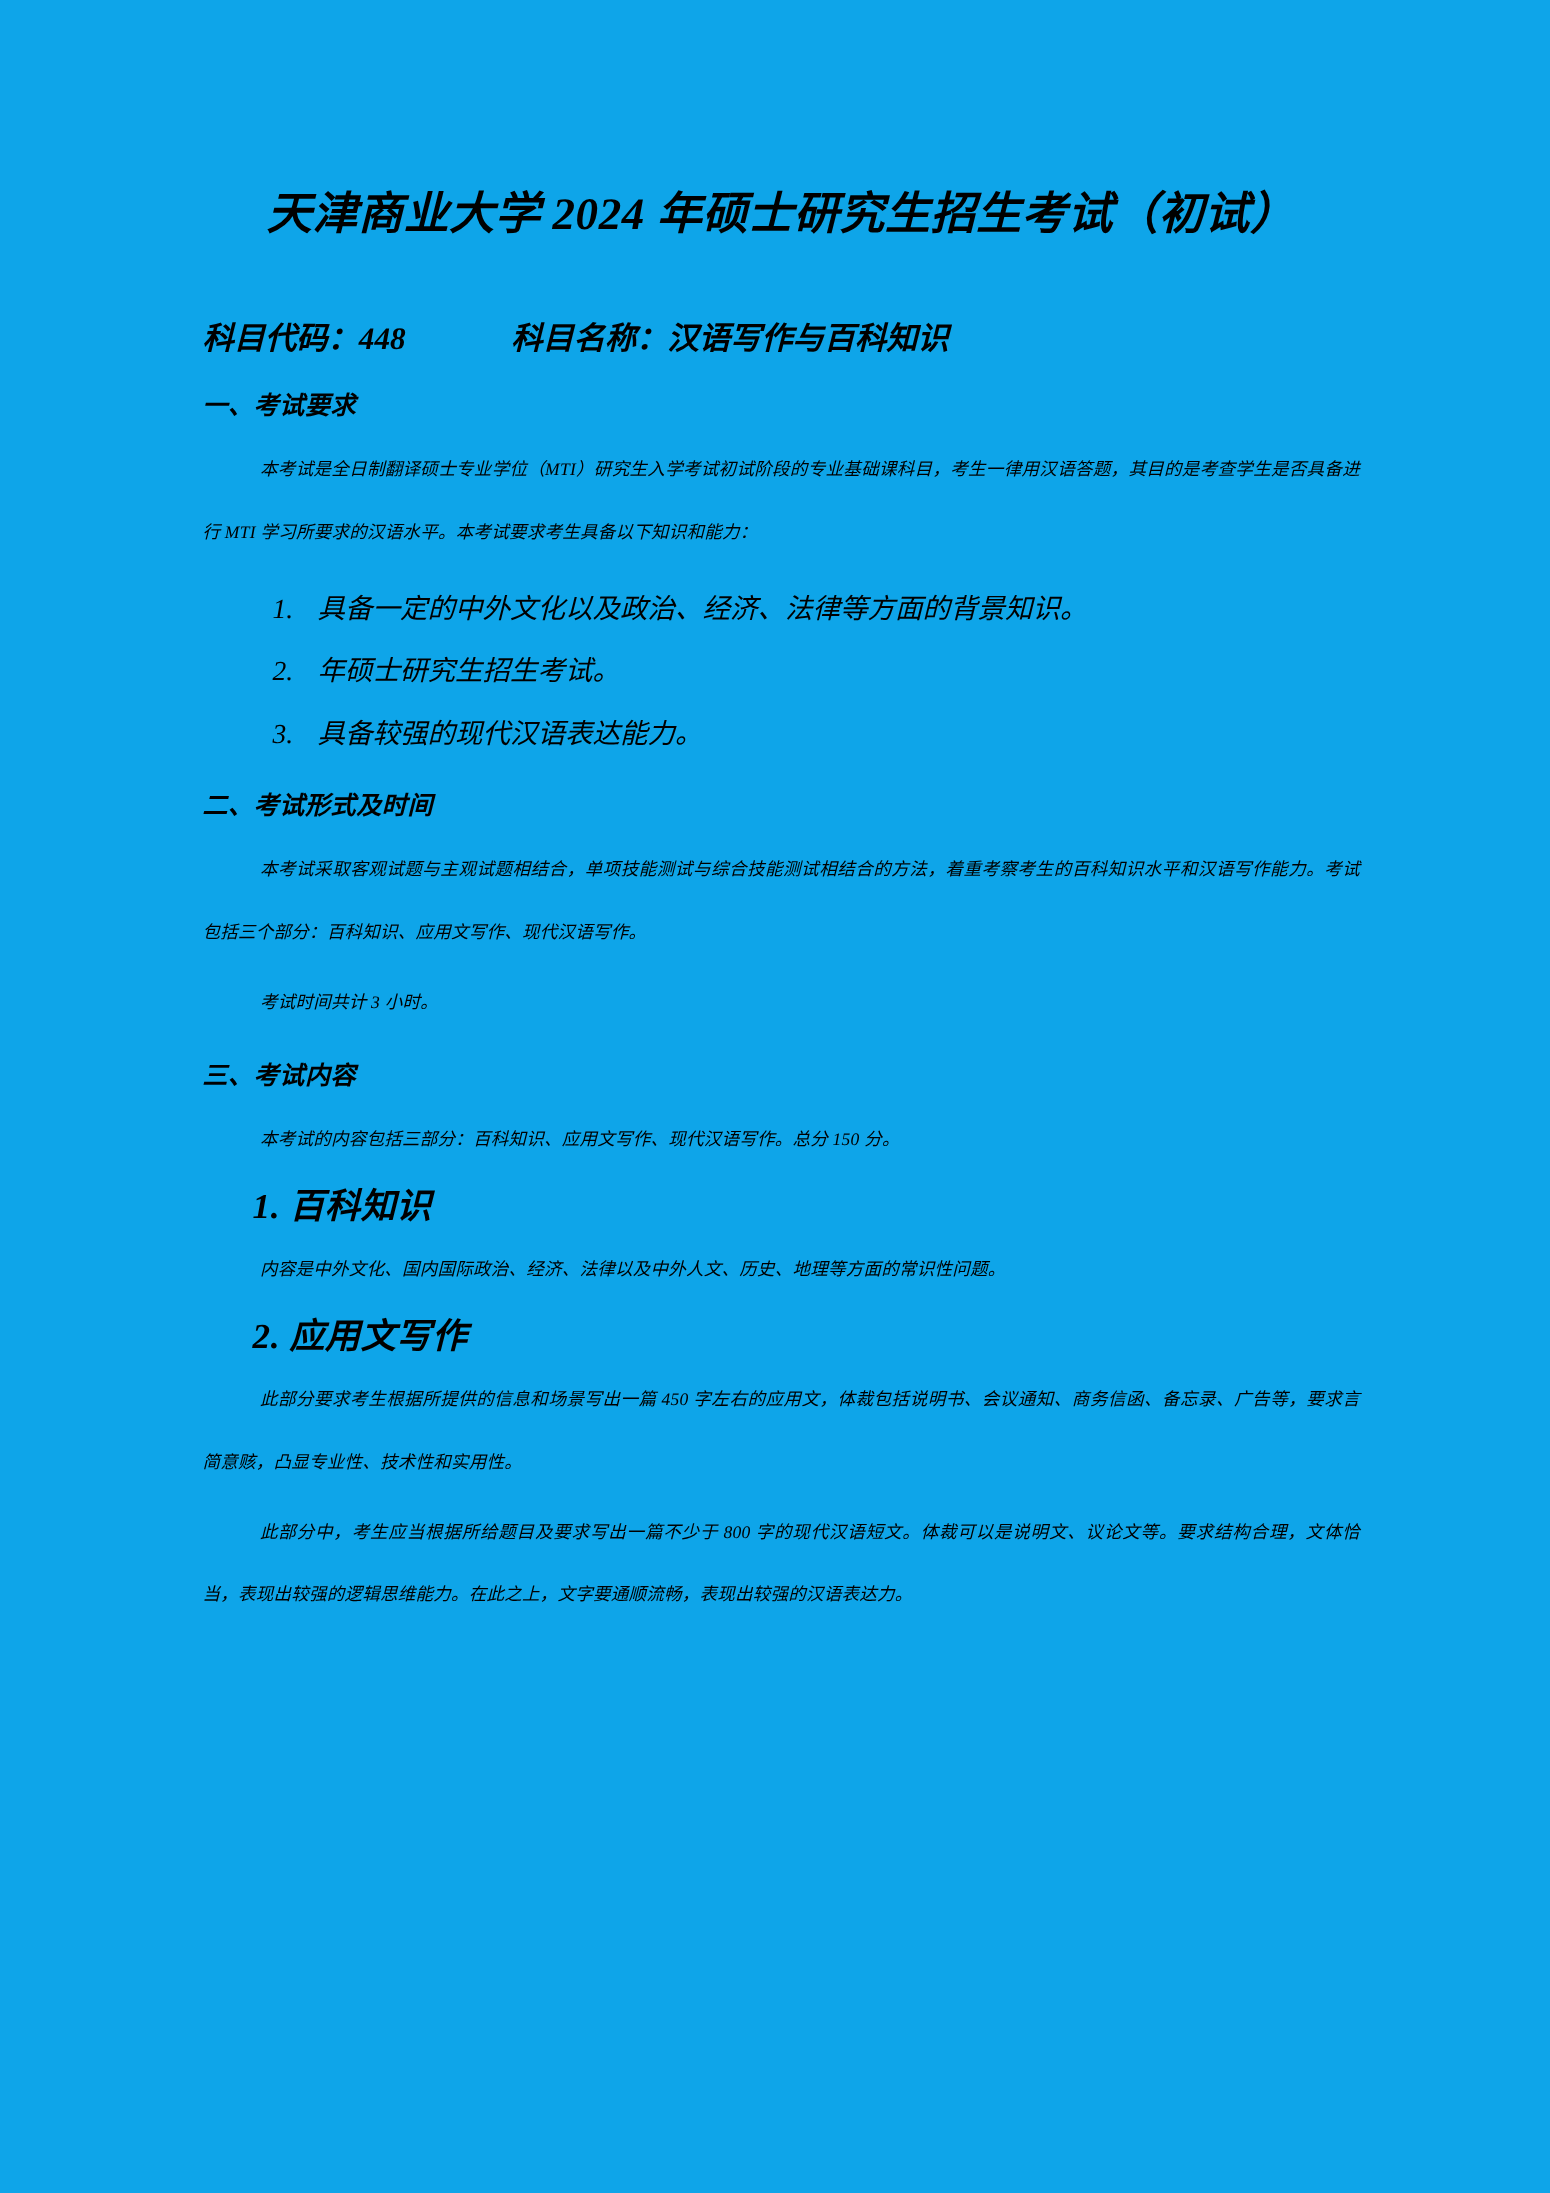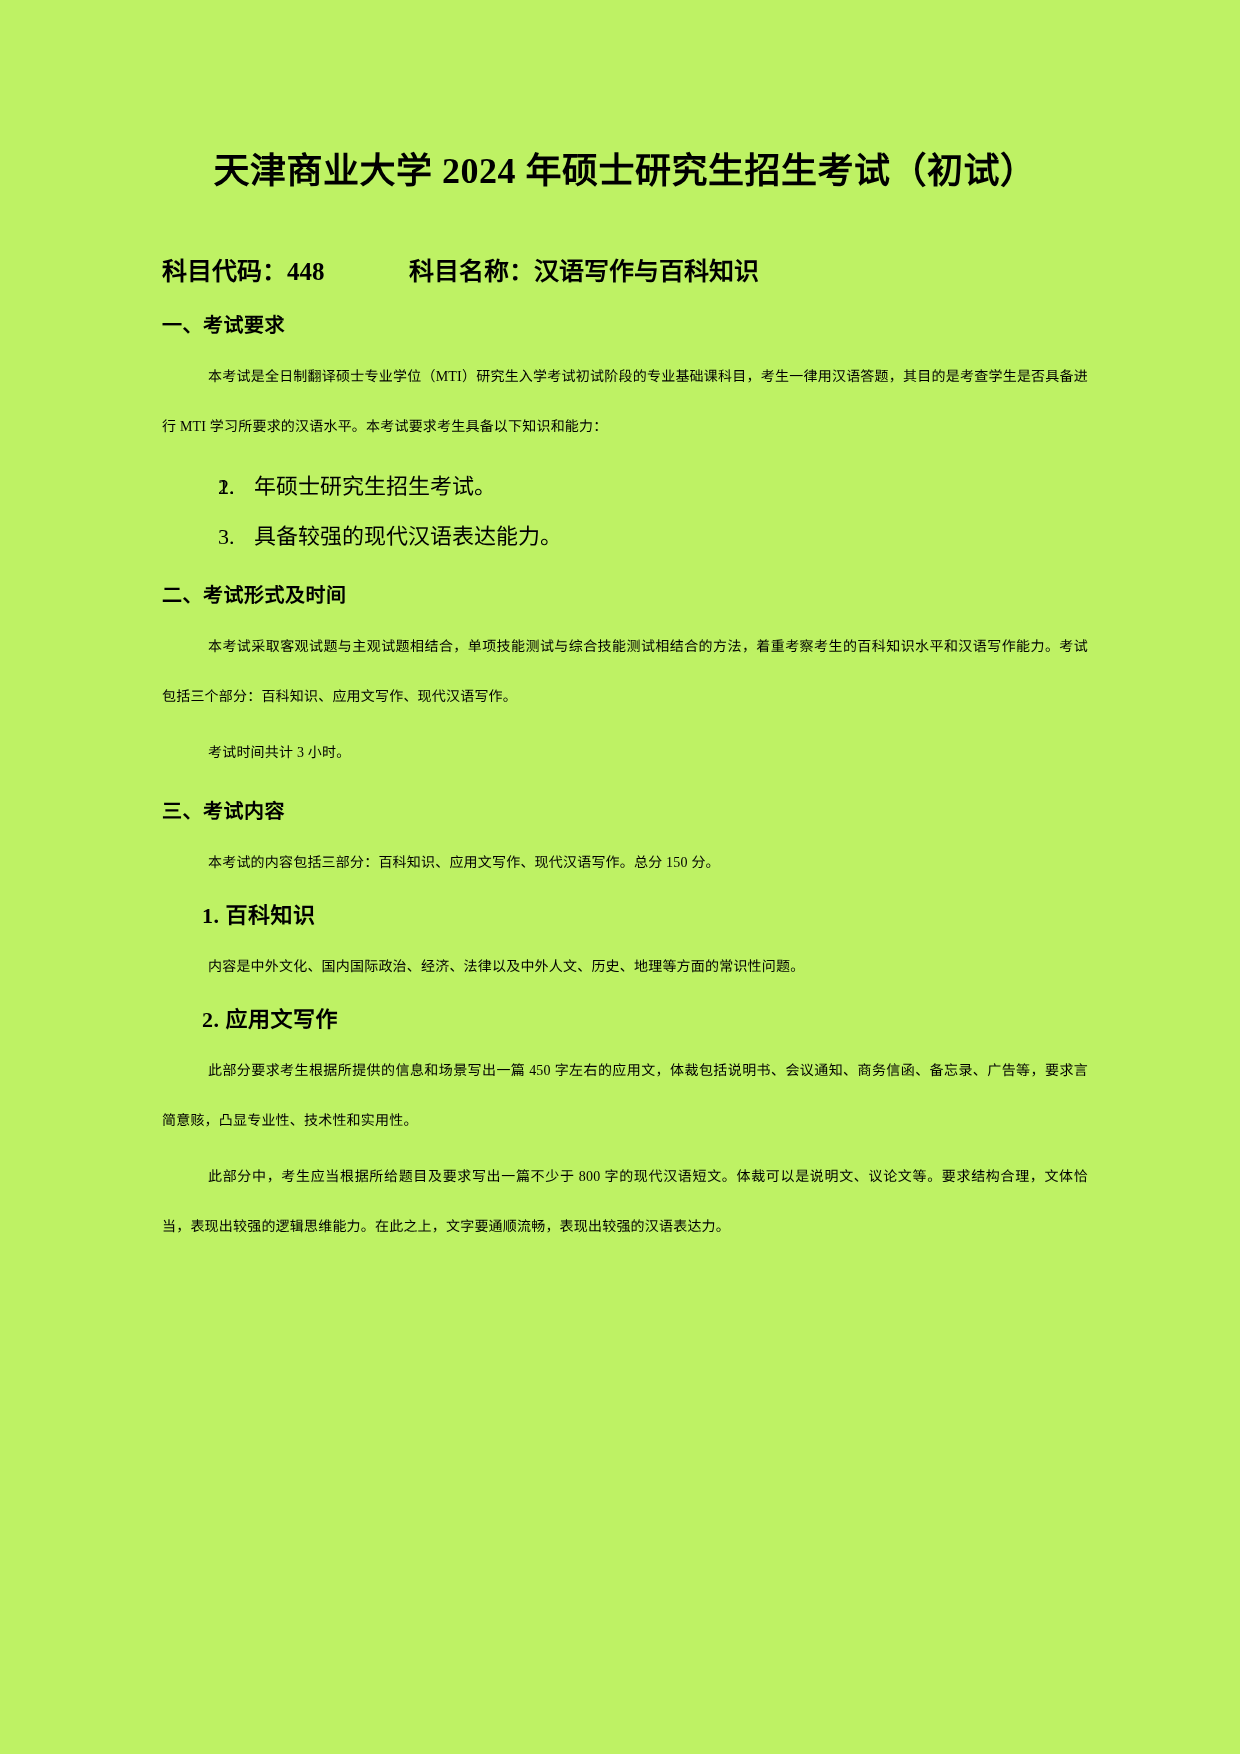--- a/index.html
+++ b/index.html
@@ -11,23 +11,24 @@
   body {
     font-family: "Liberation Serif", "DejaVu Serif", serif;
     color: #000000;
     -webkit-font-smoothing: none;
   }
   .page {
     position: relative;
     width: 1240px;
     height: 1754px;
     margin: 0 auto;
-    background: #bef264;
+    background: #0ea5e9;
     box-sizing: border-box;
     overflow: hidden;
+    font-style: italic;
   }
   .content {
     position: absolute;
     left: 162px;
     top: 140px;
     width: 926px;
   }
 
   
   .doc-title {
@@ -66,21 +67,21 @@
     font-weight: bold;
     font-size: 20px;
     line-height: 42px;
     margin: 12px 0 4px 0;
     letter-spacing: 0.5px;
   }
 
   
   .sub-heading {
     font-weight: bold;
-    font-size: 22px;
+    font-size: 28px;
     line-height: 40px;
     margin: 8px 0 0 0;
     padding-left: 40px;
     letter-spacing: 0.5px;
   }
   .sub-heading.indent-more { padding-left: 48px; }
 
   
   .para {
     font-size: 14px;
@@ -127,20 +128,21 @@
       <span class="gap"></span>
       <span class="name">科目名称：汉语写作与百科知识</span>
     </div>
 
     <h2 class="section-heading">一、考试要求</h2>
     <p class="para">本考试是全日制翻译硕士专业学位（MTI）研究生入学考试初试阶段的专业基础课科目，考生一律用汉语答题，其目的是考查学生是否具备进行 MTI 学习所要求的汉语水平。本考试要求考生具备以下知识和能力：</p>
 
     <ol class="req-list">
       <li>
         <span class="num">1.</span>
+        <span>具备一定的中外文化以及政治、经济、法律等方面的背景知识。</span>
       </li>
       <li>
         <span class="num">2.</span>
         <span>年硕士研究生招生考试。</span>
       </li>
       <li>
         <span class="num">3.</span>
         <span>具备较强的现代汉语表达能力。</span>
       </li>
     </ol>

